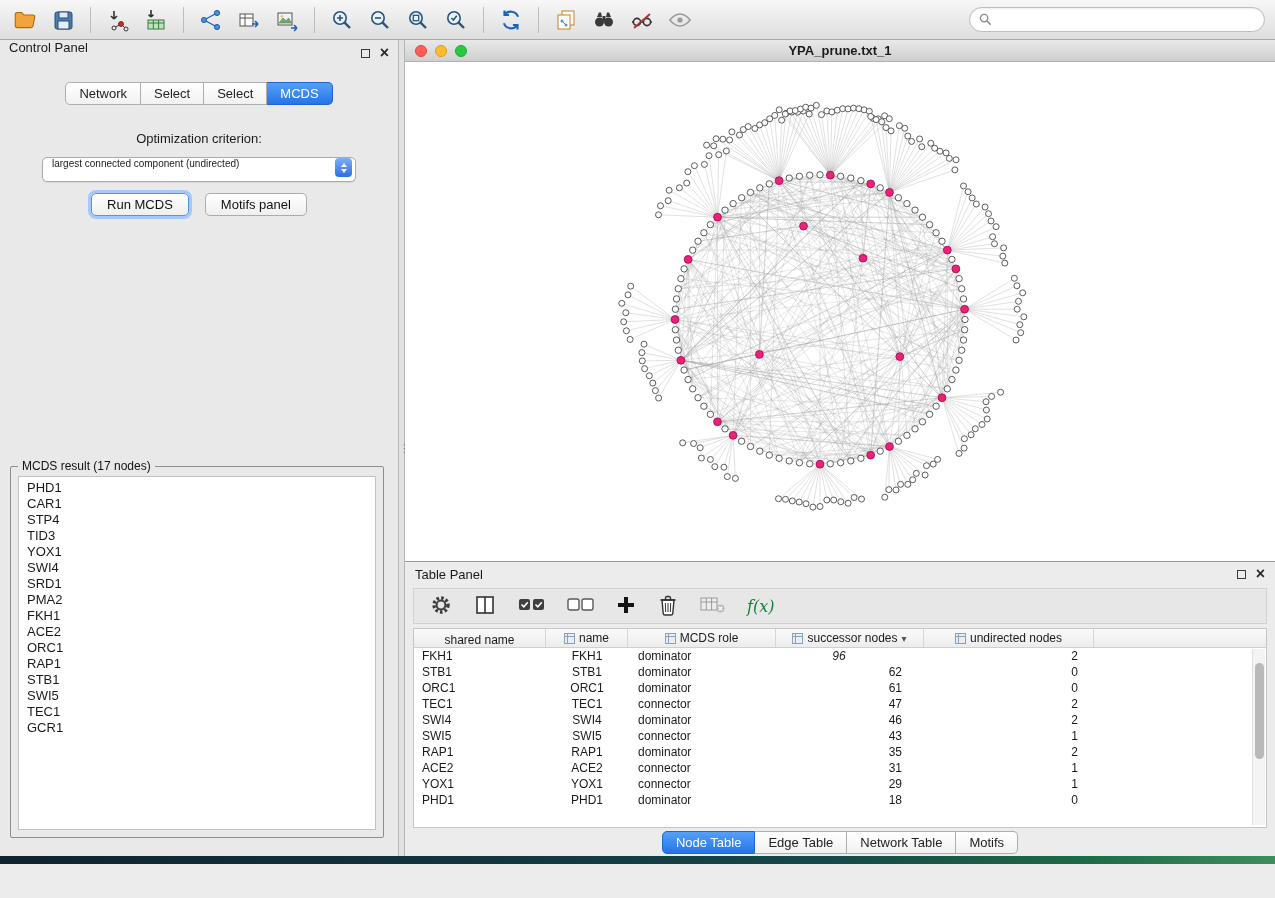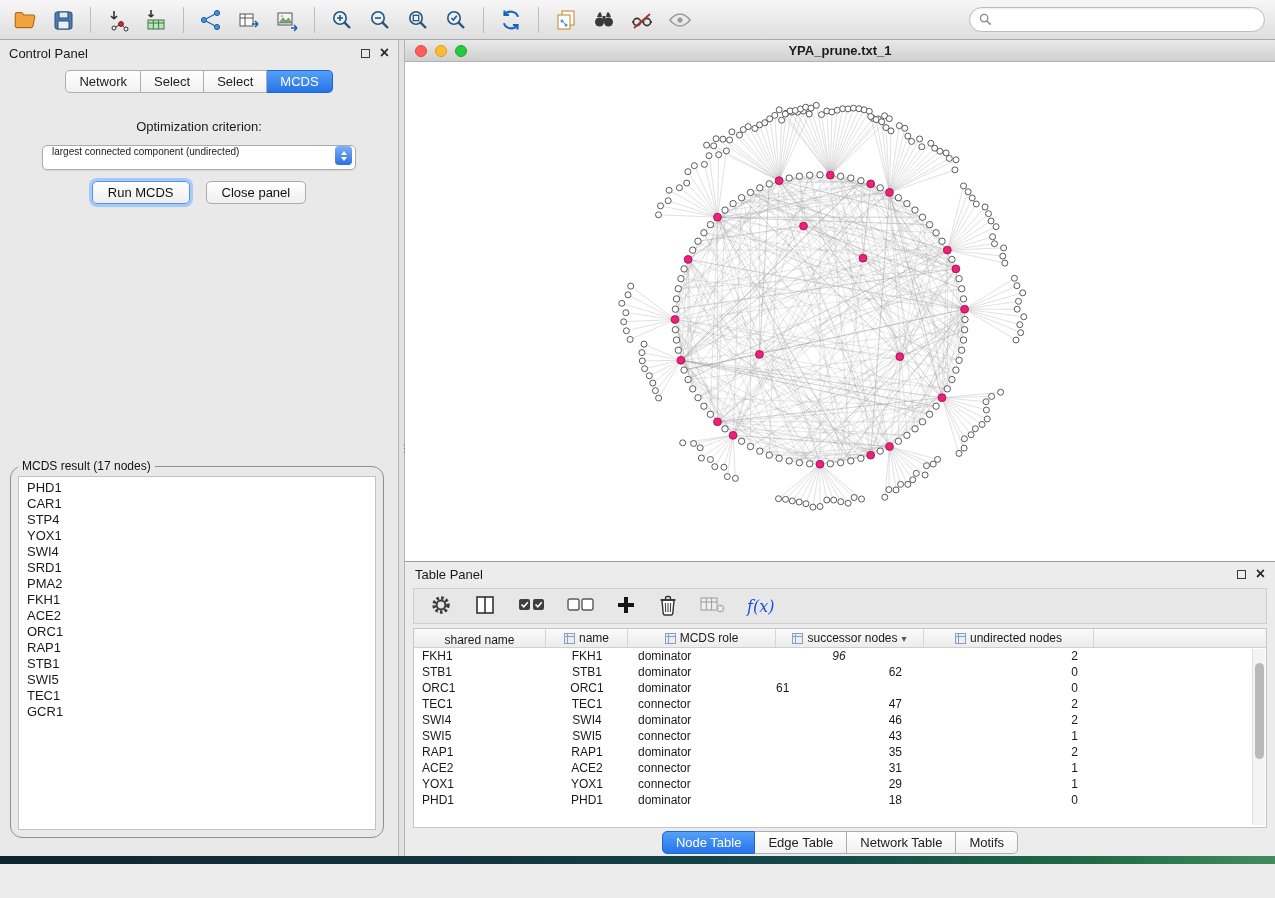--- a/index.html
+++ b/index.html
@@ -14,42 +14,42 @@
   .tbsep { width:1px; height:26px; background:#bdbdbd; margin:0 4px; }
   .search-wrap { margin-left:auto; width:296px; height:25px; background:#fff; border:1px solid #bdbdbd; border-radius:13px;
                  display:flex; align-items:center; padding:0 9px; gap:6px; box-shadow:inset 0 1px 2px rgba(0,0,0,.08); }
   .search-input { border:none; outline:none; flex:1; font-size:12px; font-family:"Liberation Sans",sans-serif; background:transparent; }
 
   
   .main { height:816px; flex:0 0 816px; display:flex; }
 
   
   .control-panel { width:399px; flex:0 0 399px; background:#e9e9e9; position:relative; border-right:1px solid #b5b5b5; }
-  .cp-header { height:26px; display:flex; align-items:center; padding:0 9px; font-size:13px; }
+  .cp-header { height:26px; display:flex; padding:0 9px; font-size:13px; }
   .winbtns { margin-left:auto; display:flex; align-items:center; gap:10px; }
   .floatbtn { width:9px; height:9px; border:1.5px solid #3a3a3a; display:inline-block; }
   .closebtn { font-size:16px; font-weight:bold; color:#2a2a2a; line-height:10px; }
-  .seg-tabs { display:flex; justify-content:center; margin-top:4px; }
+  .seg-tabs { display:flex; justify-content:center; margin-top:16px; }
   .seg { padding:3px 13px; font-size:13px; background:linear-gradient(#ffffff,#f1f1f1); border:1px solid #adadad; border-left:none; color:#222; }
   .seg:first-child { border-left:1px solid #adadad; border-radius:5px 0 0 5px; }
   .seg:last-child { border-radius:0 5px 5px 0; }
   .seg.active { background:linear-gradient(#55a0f8,#2574e8); color:#fff; border-color:#1f66cf; }
   .opt-label { text-align:center; margin-top:26px; font-size:13px; }
   .combo { width:314px; margin:11px auto 0; height:25px; background:#fff; border:1px solid #ababab; border-radius:5px;
            display:flex; padding-left:9px; font-size:10px; box-shadow:0 1px 1px rgba(0,0,0,.08); }
   .combo-text { white-space:nowrap; overflow:hidden; }
   .combo-stepper { width:17px; height:19px; background:linear-gradient(#7db0f7,#2e6fe0); border-radius:4px;
                    display:flex; flex-direction:column; align-items:center; justify-content:center; gap:2px; margin-left:auto; margin-right:3px; }
   .combo-stepper .up { width:0; height:0; border-left:3.5px solid transparent; border-right:3.5px solid transparent; border-bottom:4px solid #fff; }
   .combo-stepper .dn { width:0; height:0; border-left:3.5px solid transparent; border-right:3.5px solid transparent; border-top:4px solid #fff; }
   .btn-row { display:flex; justify-content:center; gap:16px; margin-top:11px; }
   .mac-btn { height:23px; padding:0 15px; font-size:13px; font-family:"Liberation Sans",sans-serif;
              background:linear-gradient(#ffffff,#efefef); border:1px solid #ababab; border-radius:5px; color:#111; }
   .mac-btn.focused { border-color:#5793e8; box-shadow:0 0 0 3px #a6c8fa; }
-  .result-group { position:absolute; left:10px; right:14px; top:426px; bottom:18px; border:1px solid #8f8f8f; border-radius:12px; }
+  .result-group { position:absolute; left:10px; right:14px; top:426px; bottom:18px; border:1px solid #8f8f8f; border-radius:2px; }
   .result-title { position:absolute; top:-8px; left:7px; background:#e9e9e9; padding:0 4px; font-size:12px; color:#111; }
   .result-list { position:absolute; left:7px; right:7px; top:9px; bottom:7px; background:#fff; border:1px solid #c2c2c2;
                  overflow:hidden; font-size:13px; line-height:16px; padding:3px 0 0 8px; }
   .result-item { height:16px; }
 
   
   .v-splitter { width:6px; flex:0 0 6px; background:#e2e2e2; border-right:1px solid #b5b5b5; position:relative; }
   .v-splitter .dots { position:absolute; top:50%; left:0; transform:translateY(-50%); font-size:11px; color:#777; line-height:8px; }
 
   
@@ -64,21 +64,21 @@
   .light.green { background:#28c840; border:1px solid #1da82f; }
   .net-title { position:absolute; left:0; right:0; text-align:center; font-size:13px; font-weight:bold; color:#1c1c1c; }
   .net-canvas { flex:1; background:#ffffff; position:relative; overflow:hidden; }
   .net-canvas svg { display:block; width:100%; height:100%; }
 
   
   .table-panel { flex:1; display:flex; flex-direction:column; background:#ececec; }
   .tp-header { height:24px; flex:0 0 24px; display:flex; align-items:center; padding:0 10px; font-size:13px; }
   .tp-toolbar { height:36px; flex:0 0 36px; margin:2px 8px 4px; background:#e7e7e7; border:1px solid #d0d0d0;
                 display:flex; align-items:center; gap:22px; padding:0 16px; }
-  .fx { font-family:"DejaVu Serif", serif; font-style:italic; font-size:16px; color:#1d4ed8; }
+  .fx { font-family:"DejaVu Serif", serif; font-style:italic; font-size:16px; color:#15803d; }
   .table-wrap { flex:1; margin:0 8px; background:#fff; border:1px solid #c6c6c6; position:relative; overflow:hidden; }
   .thead { display:flex; height:19px; background:linear-gradient(#fafafa,#ececec); border-bottom:1px solid #cfcfcf; }
   .th { display:flex; align-items:center; justify-content:center; gap:4px; font-size:12px; color:#1a1a1a;
         border-right:1px solid #d6d6d6; overflow:hidden; white-space:nowrap; }
   .sortarrow { font-size:10px; color:#555; }
   .tr { display:flex; height:16px; align-items:center; font-size:12px; }
   .td { overflow:hidden; white-space:nowrap; }
   .vscroll { position:absolute; right:1px; top:20px; bottom:2px; width:13px; background:#f4f4f4; border-left:1px solid #e0e0e0; }
   .vthumb { position:absolute; top:14px; height:96px; left:2px; width:9px; background:#b9b9b9; border-radius:5px; }
   .tp-tabs { height:28px; flex:0 0 28px; display:flex; justify-content:center; align-items:center; }
@@ -262,28 +262,29 @@
       <div class="opt-label">Optimization criterion:</div>
       <div class="combo">
         <span class="combo-text">largest connected component (undirected)</span>
         <span class="combo-stepper">
             <span class="up"></span>
             <span class="dn"></span>
           </span>
       </div>
       <div class="btn-row">
         <button class="mac-btn focused">Run MCDS</button>
-        <button class="mac-btn">Close panel</button>
+        <button class="mac-btn">Motifs panel</button>
       </div>
       <div class="result-group">
         <span class="result-title">MCDS result (17 nodes)</span>
         <div class="result-list">
             <div class="result-item">PHD1</div>
             <div class="result-item">CAR1</div>
             <div class="result-item">STP4</div>
+            <div class="result-item">TID3</div>
             <div class="result-item">YOX1</div>
             <div class="result-item">SWI4</div>
             <div class="result-item">SRD1</div>
             <div class="result-item">PMA2</div>
             <div class="result-item">FKH1</div>
             <div class="result-item">ACE2</div>
             <div class="result-item">ORC1</div>
             <div class="result-item">RAP1</div>
             <div class="result-item">STB1</div>
             <div class="result-item">SWI5</div>
@@ -1176,21 +1177,21 @@
                 <div class="td" style="width: 132px; text-align: left; padding-left: 8px;">STB1</div>
                 <div class="td" style="width: 82px; text-align: center;">STB1</div>
                 <div class="td" style="width: 148px; text-align: left; padding-left: 10px;">dominator</div>
                 <div class="td" style="width: 148px; text-align: right; padding-right: 22px;">62</div>
                 <div class="td" style="width: 170px; text-align: right; padding-right: 16px;">0</div>
               </div>
               <div class="tr">
                 <div class="td" style="width: 132px; text-align: left; padding-left: 8px;">ORC1</div>
                 <div class="td" style="width: 82px; text-align: center;">ORC1</div>
                 <div class="td" style="width: 148px; text-align: left; padding-left: 10px;">dominator</div>
-                <div class="td" style="width: 148px; text-align: left; padding-right: 22px;">61</div>
+                <div class="td" style="width: 148px; text-align: right; padding-right: 22px;">61</div>
                 <div class="td" style="width: 170px; text-align: right; padding-right: 16px;">0</div>
               </div>
               <div class="tr">
                 <div class="td" style="width: 132px; text-align: left; padding-left: 8px;">TEC1</div>
                 <div class="td" style="width: 82px; text-align: center;">TEC1</div>
                 <div class="td" style="width: 148px; text-align: left; padding-left: 10px;">connector</div>
                 <div class="td" style="width: 148px; text-align: right; padding-right: 22px;">47</div>
                 <div class="td" style="width: 170px; text-align: right; padding-right: 16px;">2</div>
               </div>
               <div class="tr">

